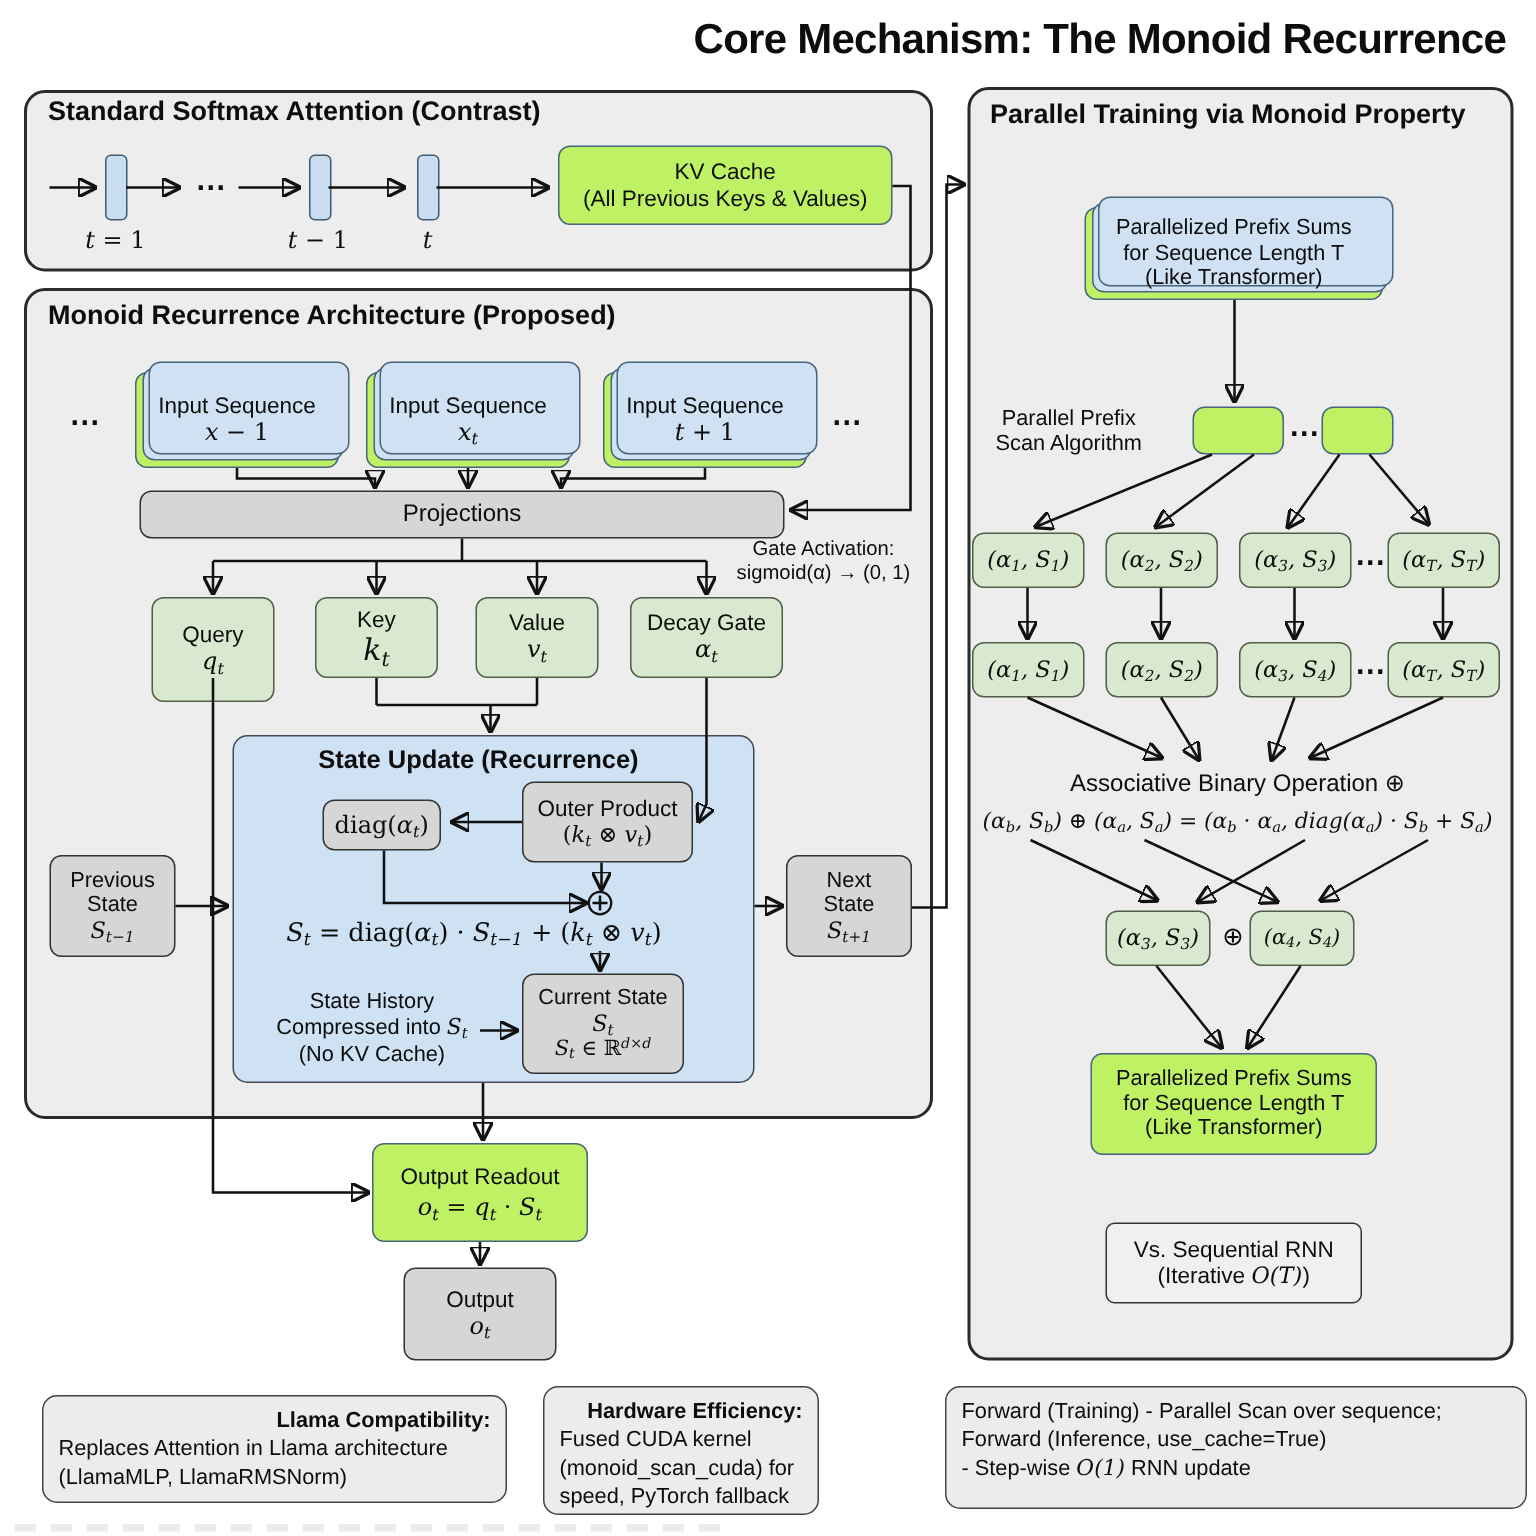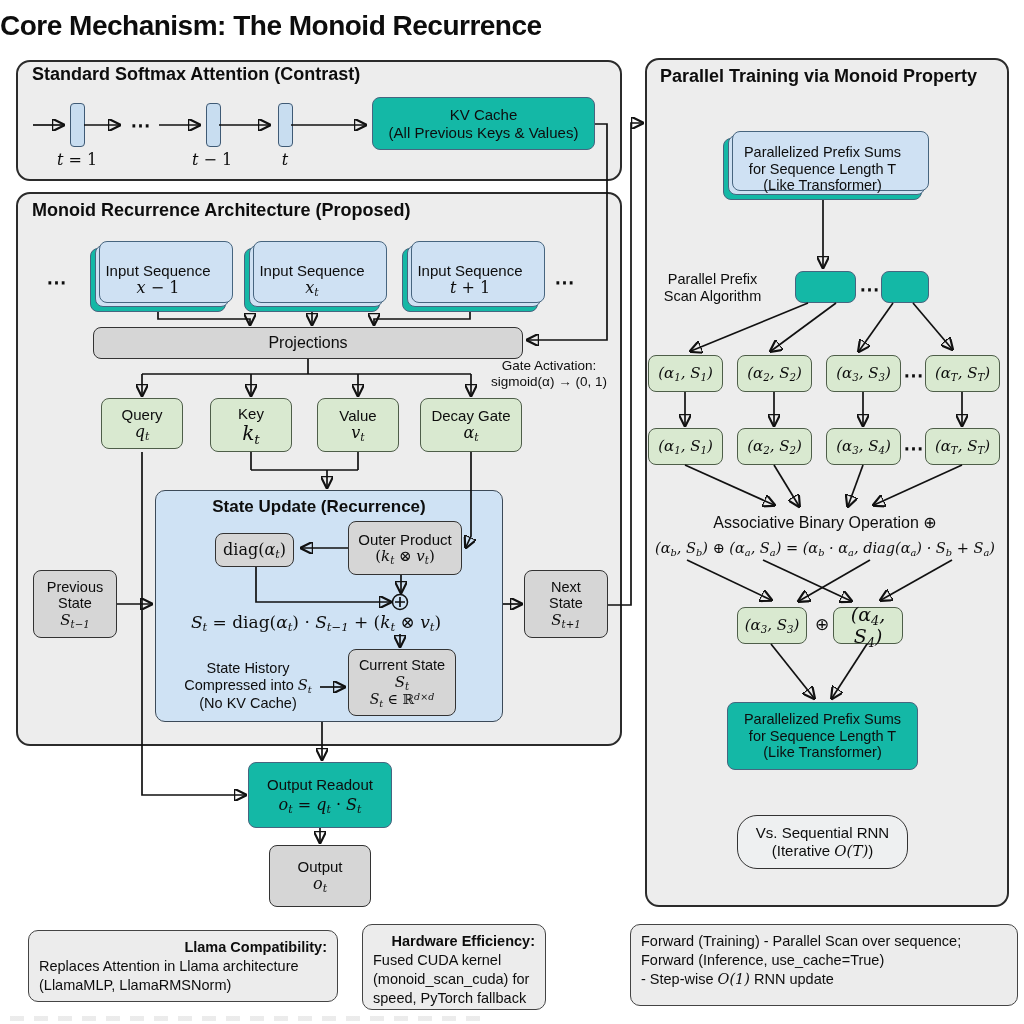--- a/index.html
+++ b/index.html
@@ -2,21 +2,21 @@
 <html><head>
 <meta charset="utf-8">
 <style>
   html,body{margin:0;padding:0;background:#fff;}
   body{width:1024px;height:1024px;position:relative;overflow:hidden;
        font-family:"Liberation Sans",sans-serif;color:#0d0d0d;}
   .abs{position:absolute;}
   .panel{position:absolute;background:#ededed;border:2px solid #2b2b2b;border-radius:14px;z-index:1;}
   .box{position:absolute;border-radius:8px;display:flex;flex-direction:column;align-items:center;
        justify-content:center;box-sizing:border-box;z-index:2;text-align:center;line-height:1.15;}
-  .blue{background:#14b8a6;border:1.6px solid #47657f;}
+  .blue{background:#bef264;border:1.6px solid #47657f;}
   .green{background:#d9e9d0;border:1.6px solid #4e5e49;}
   .gray{background:#d6d6d6;border:1.6px solid #333;}
   .lightpanel{background:#eef0f1;border:1.8px solid #333;}
   .su{background:#cfe2f4;border:1.8px solid #3c4a58;border-radius:10px;z-index:2;}
   .stack::before,.stack::after{content:"";position:absolute;inset:0;background:#cfe1f3;
        border:1.6px solid #47657f;border-radius:8px;z-index:-1;}
   .stack::before{transform:translate(4px,-4px);}
   .stack::after{transform:translate(8px,-8px);}
   .token{position:absolute;width:13px;height:42px;background:#c8ddf0;border:1.5px solid #3f5a75;
        border-radius:4px;z-index:2;}
@@ -32,21 +32,21 @@
   .note b{display:block;text-align:right;}
   svg.wires{position:absolute;left:0;top:0;z-index:5;pointer-events:none;}
   svg.wires path,svg.wires line{stroke:#111;stroke-width:1.7;fill:none;}
   .dots{font-size:20px;font-weight:bold;letter-spacing:1px;}
   .artifact{position:absolute;left:10px;top:1016px;width:480px;height:5px;opacity:.5;z-index:0;
     background:repeating-linear-gradient(90deg,#d8d8d8 0 14px,transparent 14px 24px);}
 </style>
 </head>
 <body>
 
-<div class="abs" style="left:0;top:10px;width:1004px;text-align:left;font-size:28px;font-weight:bold;letter-spacing:-0.5px;z-index:2;">Core Mechanism: The Monoid Recurrence</div>
+<div class="abs" style="left:0;top:10px;width:1004px;text-align:right;font-size:28px;font-weight:bold;letter-spacing:-0.5px;z-index:2;">Core Mechanism: The Monoid Recurrence</div>
 
 <div class="panel" style="left:16px;top:60px;width:602px;height:117px;"></div>
 <div class="hdr" style="left:32px;top:64px;">
   <span>Standard Softmax Attention</span><span class="nrm"> (Contrast)</span>
 </div>
 
 <div class="token" style="left:70px;top:103px;"></div>
 <div class="token" style="left:206px;top:103px;"></div>
 <div class="token" style="left:278px;top:103px;"></div>
 <div class="txt dots" style="left:126px;top:113px;width:30px;">⋯</div>
@@ -83,21 +83,21 @@
 
 <div class="box gray" style="left:93px;top:327px;width:430px;height:32px;font-size:16px;">
   <div>Projections</div>
 </div>
 
 <div class="txt" style="left:477px;top:358px;width:144px;font-size:13.5px;text-align:center;">
   <div>Gate Activation:</div>
   <div>sigmoid(α) → (0, 1)</div>
 </div>
 
-<div class="box green" style="left:101px;top:398px;width:82px;height:51px;font-size:15px;">
+<div class="box green" style="left:101px;top:398px;width:82px;height:70px;font-size:15px;">
   <div>Query</div>
   <div class="eqn" style="font-size:16px;"><span class="mi">q<sub>t</sub></span></div>
 </div>
 <div class="box green" style="left:210px;top:398px;width:82px;height:54px;font-size:15px;">
   <div>Key</div>
   <div class="eqn" style="font-size:20px;"><span class="mi">k<sub>t</sub></span></div>
 </div>
 <div class="box green" style="left:317px;top:398px;width:82px;height:54px;font-size:15px;">
   <div>Value</div>
   <div class="eqn" style="font-size:16px;"><span class="mi">v<sub>t</sub></span></div>
@@ -198,31 +198,31 @@
   <div><span class="mi">(α<sub>T</sub>, S<sub>T</sub>)</span></div>
 </div>
 
 <div class="txt" style="left:665px;top:513px;width:320px;font-size:16px;">Associative Binary Operation ⊕</div>
 <div class="txt eqn" style="left:650px;top:540px;width:350px;font-size:14.5px;"><span class="mi">(α<sub>b</sub>, S<sub>b</sub>) ⊕ (α<sub>a</sub>, S<sub>a</sub>) = (α<sub>b</sub> · α<sub>a</sub>, diag(α<sub>a</sub>) · S<sub>b</sub> + S<sub>a</sub>)</span></div>
 
 <div class="box green eqn" style="left:737px;top:607px;width:70px;height:37px;font-size:15px;">
   <div><span class="mi">(α<sub>3</sub>, S<sub>3</sub>)</span></div>
 </div>
 <div class="txt" style="left:808px;top:615px;width:28px;font-size:17px;">⊕</div>
-<div class="box green eqn" style="left:833px;top:607px;width:70px;height:37px;font-size:19px;">
+<div class="box green eqn" style="left:833px;top:607px;width:70px;height:37px;font-size:14px;">
   <div><span class="mi">(α<sub>4</sub>, S<sub>4</sub>)</span></div>
 </div>
 
 <div class="box blue" style="left:727px;top:702px;width:191px;height:68px;font-size:14.5px;">
   <div>Parallelized Prefix Sums</div>
   <div>for Sequence Length T</div>
   <div>(Like Transformer)</div>
 </div>
 
-<div class="box lightpanel" style="left:737px;top:815px;width:171px;height:54px;font-size:15px;border-radius:20px;">
+<div class="box lightpanel" style="left:737px;top:815px;width:171px;height:54px;font-size:15px;border-radius:6px;">
   <div>Vs. Sequential RNN</div>
   <div>(Iterative <span class="mi">O(T)</span>)</div>
 </div>
 
 <div class="note" style="left:28px;top:930px;width:310px;height:72px;">
   <b>Llama Compatibility:</b>
   <div>Replaces Attention in Llama architecture</div>
   <div>(LlamaMLP, LlamaRMSNorm)</div>
 </div>
 <div class="note" style="left:362px;top:924px;width:184px;height:86px;">

